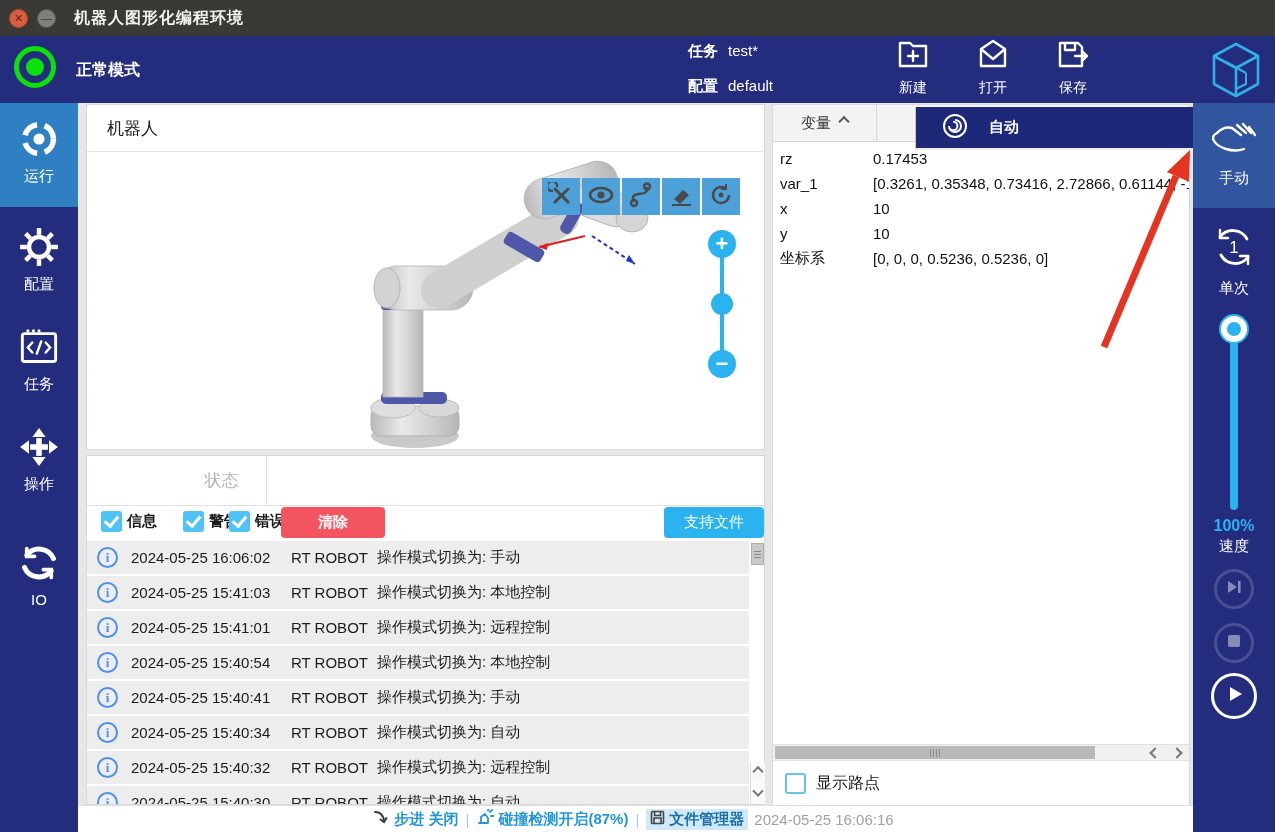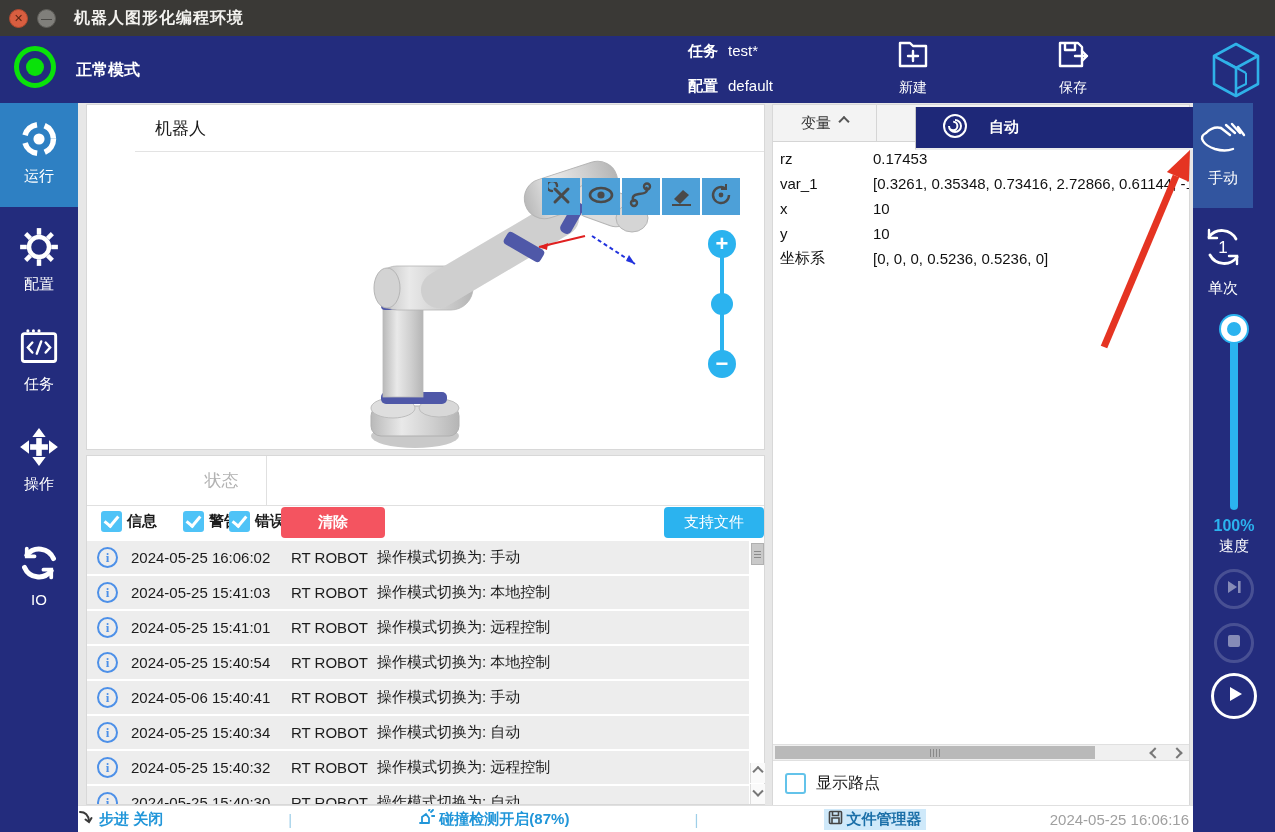--- a/index.html
+++ b/index.html
@@ -28,35 +28,35 @@
 
   
   #left-sidebar { left:0; top:103px; width:78px; height:729px; background:#232c7d; }
   .side-item { position:absolute; left:0; width:78px; height:100px; text-align:center; color:#fff; cursor:pointer; }
   .side-item .lbl { font-size:15px; margin-top:4px; }
   .side-item svg { margin-top:16px; }
   .side-item.active { background:#2e80c3; }
 
   
   #right-sidebar { left:1193px; top:103px; width:82px; height:729px; background:#232c7d; }
-  .rside-item { position:absolute; left:0; width:60px; text-align:center; color:#fff; cursor:pointer; }
+  .rside-item { position:absolute; left:0; width:82px; text-align:center; color:#fff; cursor:pointer; }
   .rside-item .lbl { font-size:15px; margin-top:4px; }
   #manual-btn { top:0; height:105px; background:#32559f; }
   #manual-btn svg { margin-top:16px; }
   #single-btn { top:112px; height:95px; }
   #single-btn svg { margin-top:8px; }
   #speed-slider-track { left:37px; top:222px; width:8px; height:185px; background:#2bb3ef; border-radius:4px; }
   #speed-slider-handle { left:28px; top:213px; width:26px; height:26px; border-radius:50%; background:#2bb3ef; border:6px solid #fff; box-shadow:0 0 0 2px #2bb3ef; }
   #speed-value { left:0; top:414px; width:82px; text-align:center; color:#2bb3ef; font-size:16px; font-weight:bold; }
   #speed-label { left:0; top:434px; width:82px; text-align:center; color:#fff; font-size:15px; }
   .play-circle { position:absolute; left:21px; width:40px; height:40px; border-radius:50%; border:3px solid rgba(255,255,255,.38); display:flex; align-items:center; justify-content:center; cursor:pointer; }
   #play-btn { left:18px; width:46px; height:46px; border:3px solid #fff; }
 
   
-  .panel { position:absolute; background:#fff; border:1px solid #d8d8d8;padding-left:48px; }
+  .panel { position:absolute; background:#fff; border:1px solid #d8d8d8; }
   #robot-panel { left:86px; top:104px; width:679px; height:346px; }
   #robot-panel .ptitle { height:47px; border-bottom:1px solid #e3e3e3; display:flex; align-items:center; padding-left:20px; font-size:17px; color:#1a1a1a; }
   .tool-btn { position:absolute; top:73px; width:38px; height:37px; background:#4da0d8; display:flex; align-items:center; justify-content:center; cursor:pointer; z-index:5; }
   .zoom-circle { position:absolute; left:621px; width:28px; height:28px; background:#2bb3ef; border-radius:50%; color:#fff; display:flex; align-items:center; justify-content:center; font-size:22px; font-weight:bold; cursor:pointer; z-index:5; }
   #zoom-line { position:absolute; left:633px; top:152px; width:4px; height:108px; background:#2bb3ef; z-index:4; }
   #zoom-handle { position:absolute; left:624px; top:188px; width:22px; height:22px; background:#2bb3ef; border-radius:50%; z-index:5; cursor:pointer; }
 
   #log-panel { left:86px; top:455px; width:679px; height:350px; }
   .tab { position:absolute; top:0; height:49px; width:90px; border-right:1px solid #e0e0e0; display:flex; align-items:center; justify-content:center; font-size:17px; cursor:pointer; background:#fff; }
   #tab-log { left:0; color:#1a1a1a; font-weight:bold; }
@@ -99,21 +99,21 @@
   #waypoints-row { position:absolute; left:12px; top:668px; display:flex; align-items:center; cursor:pointer; }
   #waypoints-row .checkbox { border-color:#63c3ea; }
   #waypoints-row .wlbl { font-size:16px; color:#1c1c1c; margin-left:10px; }
 
   
   #auto-dropdown { left:915px; top:107px; width:278px; height:43px; background:#1e2878; z-index:50; display:flex; align-items:center; border-bottom:2px solid #ececec; border-left:1px solid #c8c8c8; cursor:pointer; }
   #auto-dropdown .dlabel { color:#fff; font-size:15px; font-weight:bold; margin-left:20px; }
   #auto-dropdown svg { margin-left:25px; }
 
   
-  #status-bar { left:78px; top:805px; width:1115px; height:27px; background:#fff; border-top:1px solid #e0e0e0; display:flex; align-items:center; justify-content:space-between; padding-right:4px; font-size:15px; }
+  #status-bar { left:78px; top:805px; width:1115px; height:27px; background:#fff; border-top:1px solid #e0e0e0; display:flex; align-items:center; justify-content:center; padding-right:4px; font-size:15px; }
   .sb-item { display:flex; align-items:center; gap:4px; color:#2196d9; font-weight:bold; cursor:pointer; }
   .sb-sep { color:#9fcfe8; margin:0 7px; font-weight:normal; }
   #sb-filemgr { background:#cfe9fa; padding:1px 4px; color:#1b6fa8; }
   #sb-time { color:#a0a0a0; font-weight:normal; margin-left:6px; }
 
   
   #red-arrow { left:0; top:0; width:1275px; height:832px; z-index:60; pointer-events:none; }
 </style>
 </head>
 <body>
@@ -138,20 +138,29 @@
     <div class="abs kv-value" style="left:728px; top:41px;">default</div>
 
     <div class="abs hbtn" style="left:878px; top:0;">
       <span>
         <svg width="36" height="36" viewBox="0 0 36 36" fill="none" stroke="#fff" stroke-width="2.4" stroke-linejoin="round">
             <path d="M5 30 V7 h10 l3 3 h13 v20 z"></path>
             <path d="M18 15 v10 M13 20 h10" stroke-linecap="round"></path>
           </svg>
       </span>
       <div class="cap">新建</div>
+    </div>
+    <div class="abs hbtn" style="left:958px; top:0;">
+      <span>
+        <svg width="36" height="36" viewBox="0 0 36 36" fill="none" stroke="#fff" stroke-width="2.4" stroke-linejoin="round">
+            <path d="M6 13 l12 -8 12 8 v17 H6 z"></path>
+            <path d="M6 13 l12 10 12 -10"></path>
+          </svg>
+      </span>
+      <div class="cap">打开</div>
     </div>
     <div class="abs hbtn" style="left:1038px; top:0;">
       <span>
         <svg width="36" height="36" viewBox="0 0 36 36" fill="none" stroke="#fff" stroke-width="2.4" stroke-linejoin="round">
             <path d="M5 7 h18 l4 4 v19 H5 z"></path>
             <path d="M10 7 v7 h10 v-7"></path>
             <path d="M20 20 h12 m0 0 l-5 -5 m5 5 l-5 5" stroke-linecap="round"></path>
           </svg>
       </span>
       <div class="cap">保存</div>
@@ -355,21 +364,21 @@
         <span class="log-msg">操作模式切换为: 远程控制</span>
       </div>
         <div class="log-row">
         <span class="info-icon">i</span>
         <span class="log-time">2024-05-25 15:40:54</span>
         <span class="log-src">RT ROBOT</span>
         <span class="log-msg">操作模式切换为: 本地控制</span>
       </div>
         <div class="log-row">
         <span class="info-icon">i</span>
-        <span class="log-time">2024-05-06 15:40:41</span>
+        <span class="log-time">2024-05-25 15:40:41</span>
         <span class="log-src">RT ROBOT</span>
         <span class="log-msg">操作模式切换为: 手动</span>
       </div>
         <div class="log-row">
         <span class="info-icon">i</span>
         <span class="log-time">2024-05-25 15:40:34</span>
         <span class="log-src">RT ROBOT</span>
         <span class="log-msg">操作模式切换为: 自动</span>
       </div>
         <div class="log-row">

